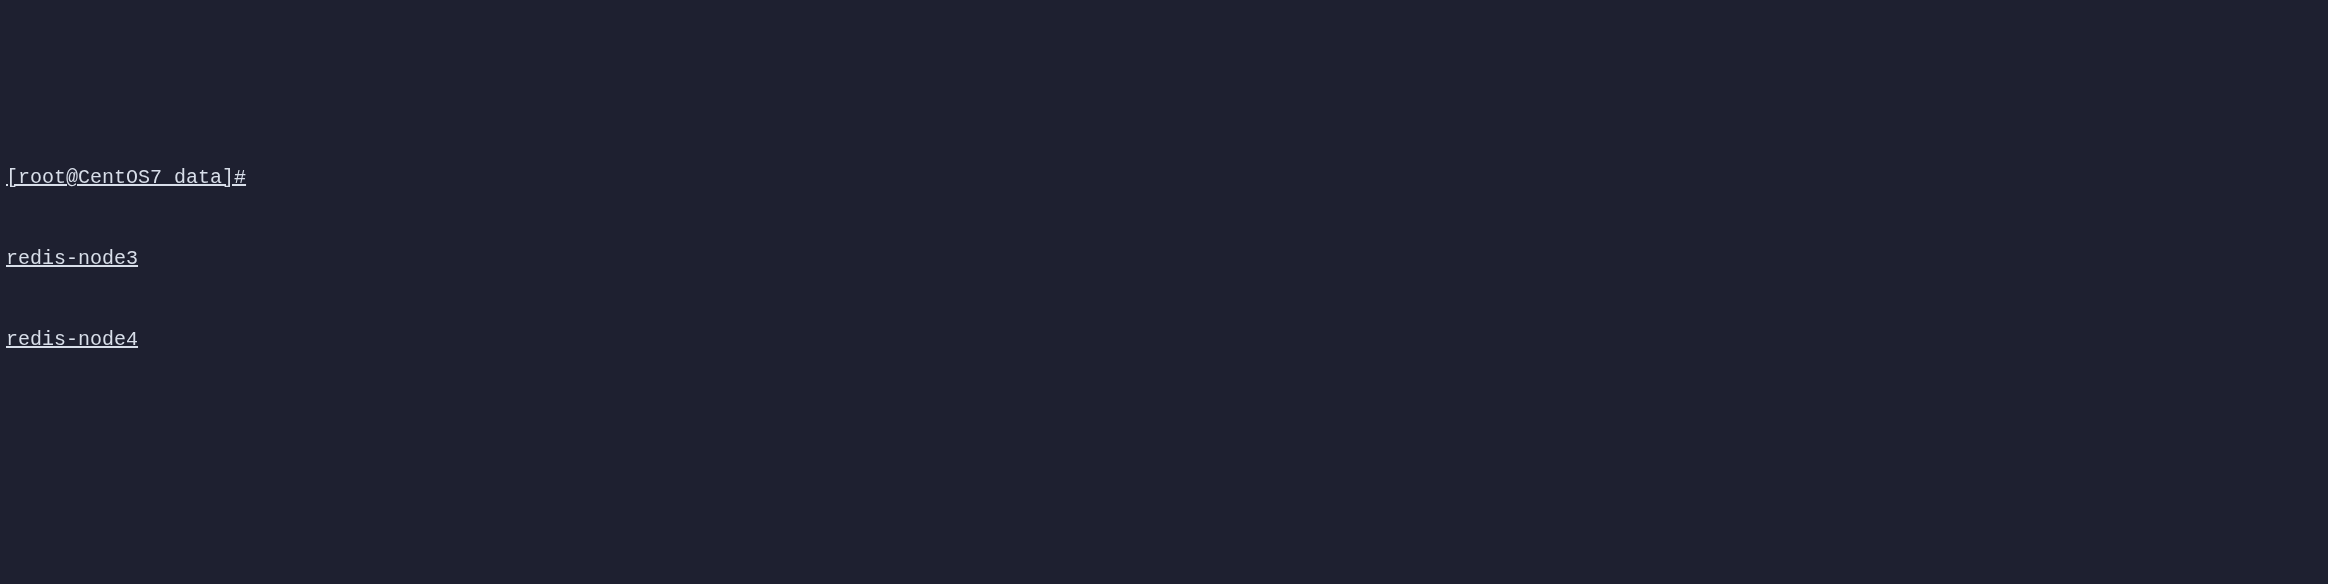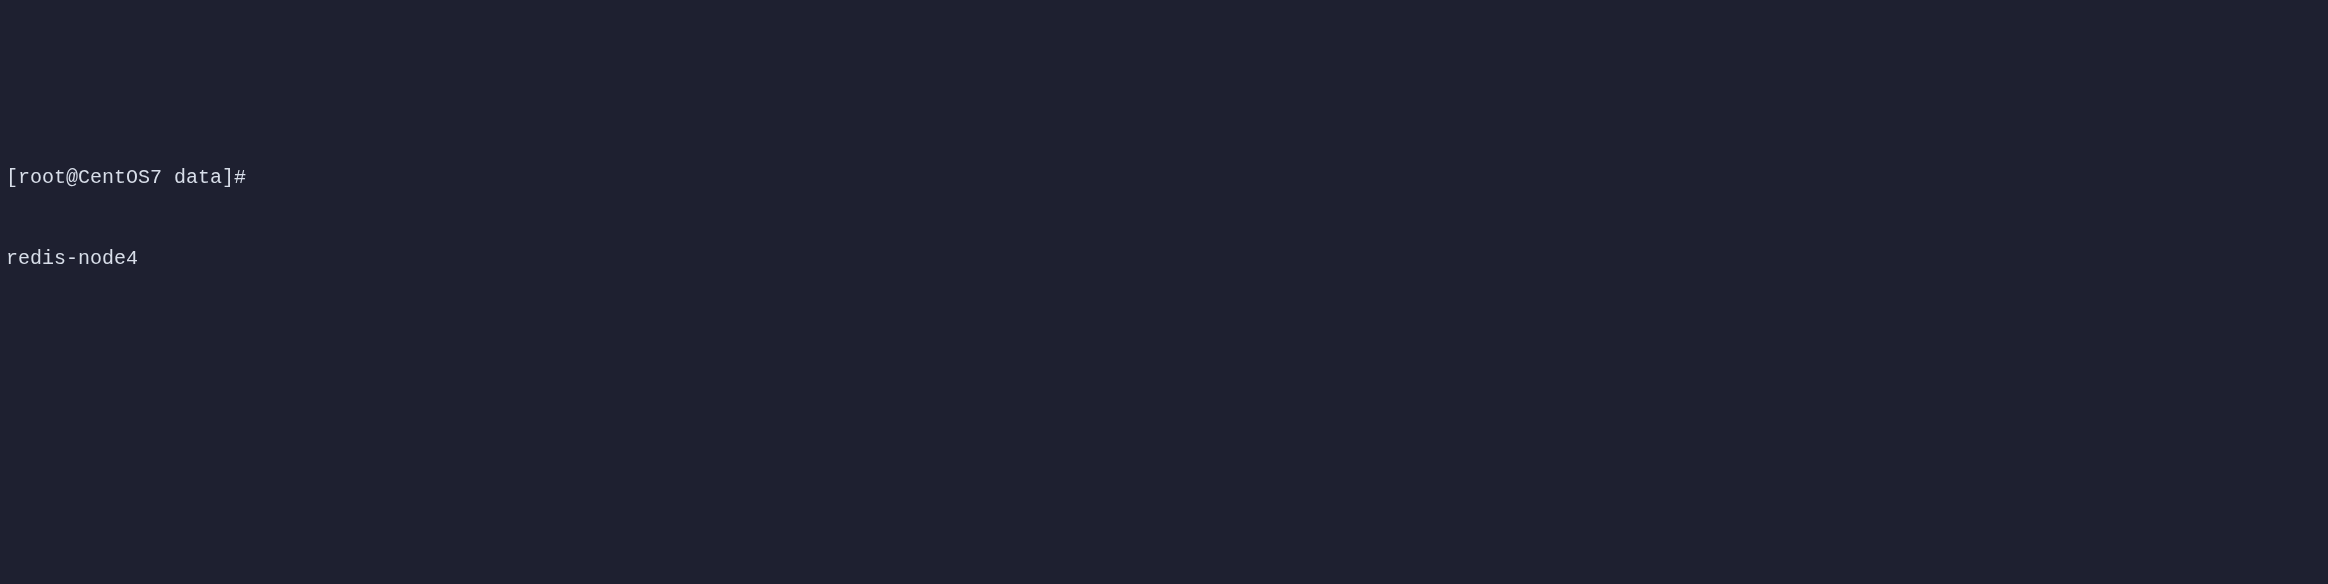--- a/index.html
+++ b/index.html
@@ -15,29 +15,31 @@
       line-height: 1.35;
       padding: 2px 6px;
       white-space: pre;
       overflow: hidden;
     }
     .terminal {
       width: 100%;
     }
     .line {
       display: block;
+      text-decoration: underline;
     }
   </style>
 </head>
 <body>
 
 
 
 <div class="terminal">
   <div class="line"><span>[root@CentOS7 data]#</span></div>
+  <div class="line">redis-node3</div>
   <div class="line">redis-node4</div>
   
   
   
   
   
   
   
   
   

